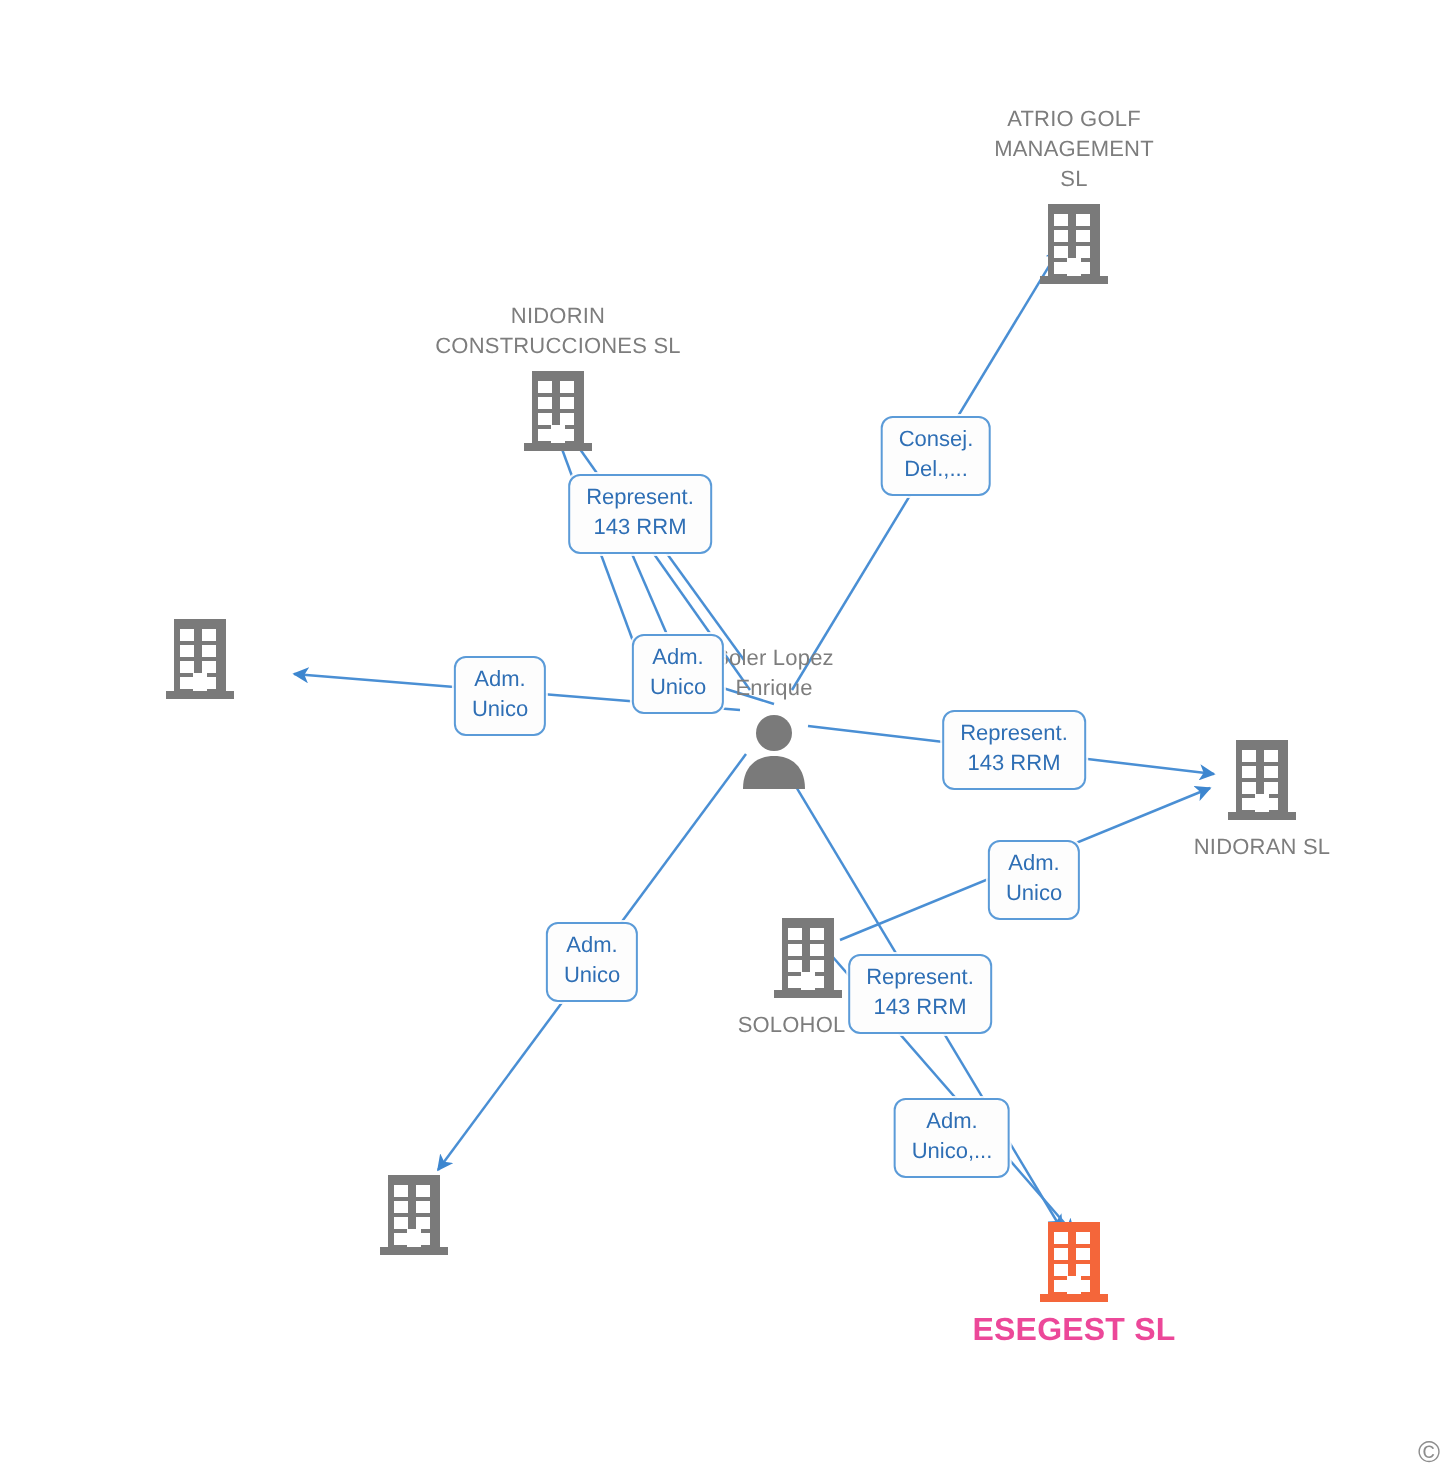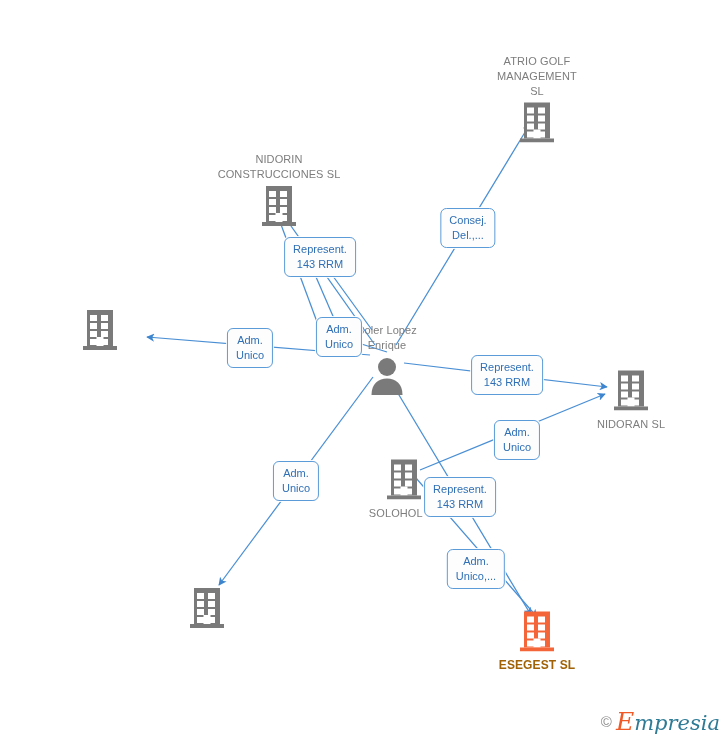--- a/index.html
+++ b/index.html
@@ -15,21 +15,21 @@
   
   .node{position:absolute;transform:translate(-50%,-50%);text-align:center;
         width:160px;pointer-events:auto;}
   .node .glyph{display:block;margin:0 auto;}
   .node .caption{
       display:block;color:#7d7d7d;font-size:11px;line-height:15px;
       letter-spacing:.1px;white-space:pre-line;
   }
   .node.top-label .caption{margin-bottom:2px;}
   .node.bottom-label .caption{margin-top:2px;}
-  .node.focus .caption{color:#a16207;font-weight:bold;font-size:12px;}
+  .node.focus .caption{color:#ec4899;font-weight:bold;font-size:16px;}
 
   
   .chip{
     position:absolute;transform:translate(-50%,-50%);
     background:#fdfdfd;border:1.4px solid #5b9bd8;border-radius:6px;
     color:#2f6fb5;font-size:11px;line-height:15px;text-align:center;
     padding:4px 8px;white-space:pre-line;
     box-shadow:0 0 0 1px rgba(255,255,255,.9);
   }
 
@@ -207,15 +207,14 @@
       <div class="chip" style="left: 296px; top: 481px;">Adm.
 Unico</div>
       <div class="chip" style="left: 460px; top: 497px;">Represent.
 143 RRM</div>
       <div class="chip" style="left: 476px; top: 569px;">Adm.
 Unico,...</div>
     </div>
 
   <div id="watermark">
     <span class="copy">©</span>
-    <span class="brand"><span class="cap">E</span><span>mpresia</span></span>
   </div>
 </div>
 
 </body></html>

